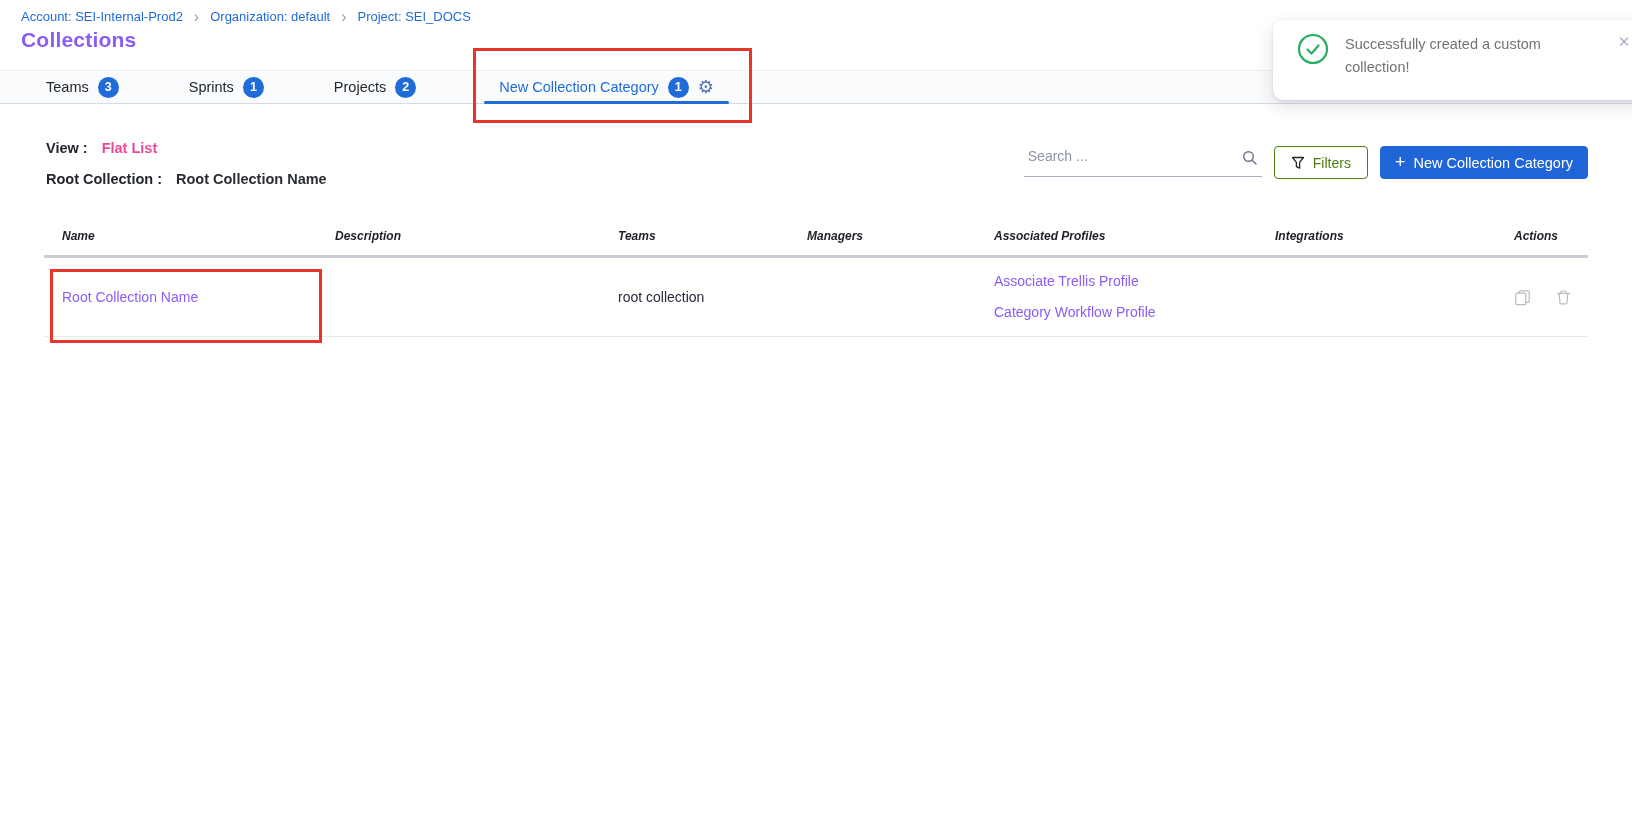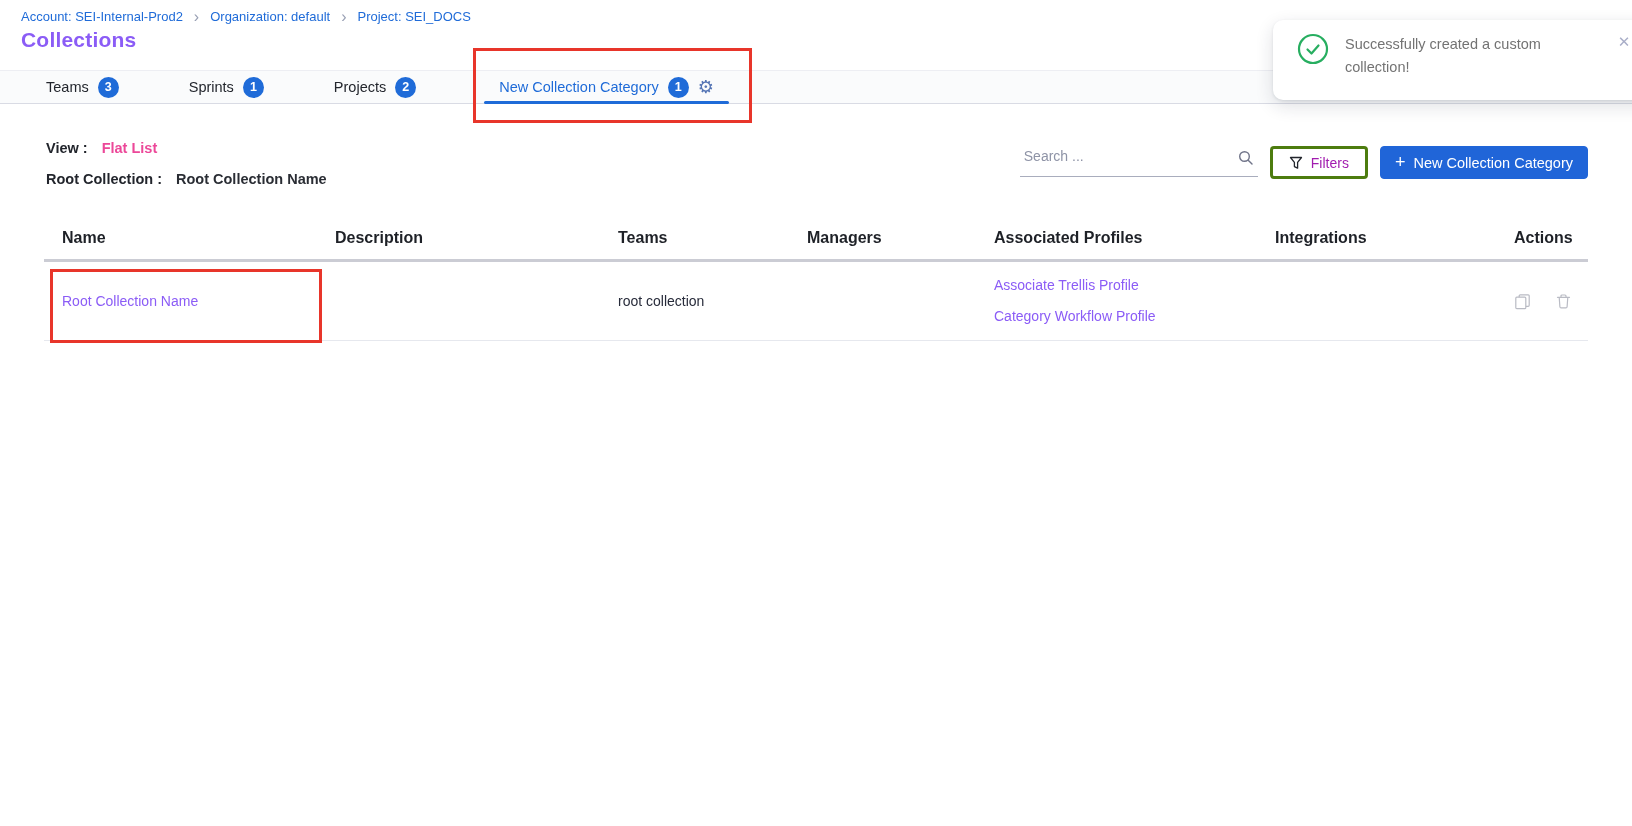--- a/index.html
+++ b/index.html
@@ -41,28 +41,28 @@
   .info-line .link { color:#ec4899; font-weight:600; cursor:pointer; }
   .info-line .value { font-weight:600; color:#2a2d34; }
 
   .controls { position:absolute; top:146px; right:44px; display:flex; align-items:flex-start; gap:12px; }
   .search-box { width:238px; height:31px; border-bottom:1px solid #a9adbd; display:flex; align-items:flex-start; padding:2px 4px 0 4px; }
   .search-box input { flex:1; border:none; outline:none; background:transparent; font-size:14px;
                       font-family:"Liberation Sans", sans-serif; color:#3a3e4a; }
   .search-box input::placeholder { color:#8e93a6; }
   .search-icon { color:#707489; margin-top:2px; cursor:pointer; }
   .btn { height:33px; border-radius:4px; display:flex; align-items:center; gap:8px; font-size:14px; cursor:pointer; }
-  .btn-secondary { background:#fff; border:3px solid #4d7c0f; color:#a21caf; padding:0 16px; }
+  .btn-secondary { background:#fff; border:1px solid #4d7c0f; color:#4d7c0f; padding:0 16px; }
   .btn-primary { background:#2065d8; border:1px solid #2065d8; color:#fff; padding:0 14px; font-size:14.5px; }
   .btn-primary .plus { font-size:18px; font-weight:400; line-height:1; margin-top:-2px; }
 
   
   table.grid { position:absolute; left:44px; top:215px; width:1544px; border-collapse:collapse; table-layout:fixed; }
-  table.grid th { text-align:left; padding:14px 8px 12px 18px; font-size:16px; font-weight:700; color:#1e2127;
-                  border-bottom:3px solid #cbccd4; }
+  table.grid th { text-align:left; padding:14px 8px 12px 18px; font-size:12px; font-weight:700; color:#1e2127;
+                  border-bottom:3px solid #cbccd4;font-style:italic; }
   table.grid td { height:80px; padding:0 8px 0 18px; vertical-align:middle; font-size:14px; color:#272b3a;
                   border-bottom:1px solid #e6e8ee; }
   .cell-link { color:#8b5cf6; text-decoration:none; cursor:pointer; }
   .stacked-links { line-height:31px; }
   .stacked-links a { display:block; }
   .actions-cell { display:flex; align-items:center; gap:24px; color:#b9bbc4; }
   .action-icon { cursor:pointer; display:flex; }
 
   
   .annotation { position:absolute; border:3px solid #e8352a; pointer-events:none; z-index:20; }

